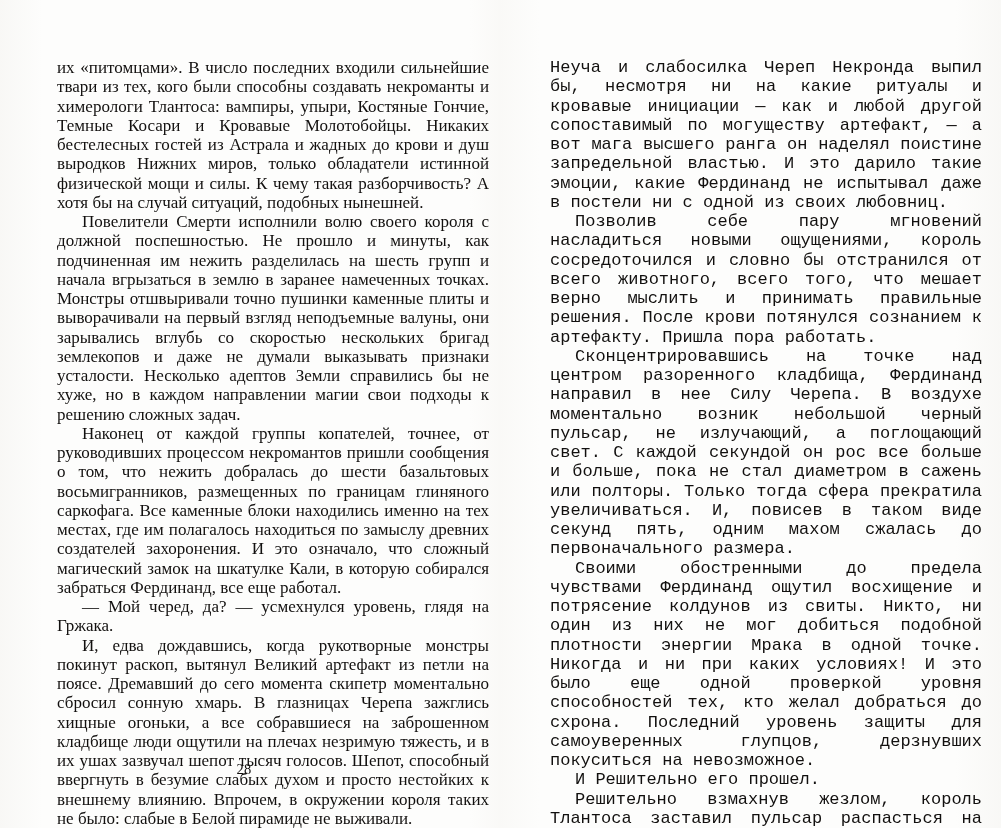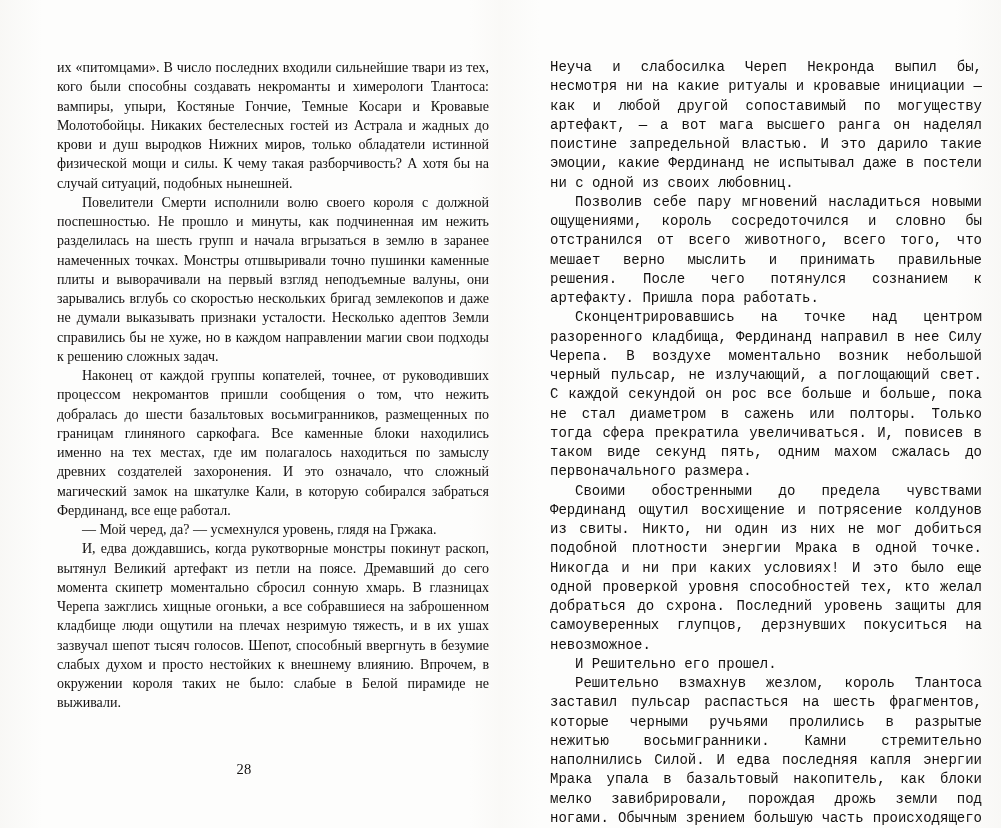--- a/index.html
+++ b/index.html
@@ -44,21 +44,21 @@
     top: 0;
     height: 828px;
   }
   .page-left  { left: 0;   width: 500px; }
   .page-right { left: 512px; width: 501px; font-family: Liberation Mono, monospace; }
 
   .text-column {
     position: absolute;
     top: 58px;
     width: 432px;
-    font-size: 14px;
+    font-size: 17px;
     line-height: 19.25px;
     text-align: justify;
     text-justify: inter-word;
     hyphens: none;
     -webkit-font-smoothing: none;
   }
   .page-left .text-column  { left: 57px; }
   .page-right .text-column { left: 38px; }
 
   .text-column p {
@@ -98,21 +98,21 @@
         <p>Наконец от каждой группы копателей, точнее, от руководивших процессом некромантов пришли сообщения о том, что нежить добралась до шести базальтовых восьмигранников, размещенных по границам глиняного саркофага. Все каменные блоки находились именно на тех местах, где им полагалось находиться по замыслу древних создателей захоронения. И это означало, что сложный магический замок на шкатулке Кали, в которую собирался забраться Фердинанд, все еще работал.</p>
         <p>— Мой черед, да? — усмехнулся уровень, глядя на Гржака.</p>
         <p>И, едва дождавшись, когда рукотворные монстры покинут раскоп, вытянул Великий артефакт из петли на поясе. Дремавший до сего момента скипетр моментально сбросил сонную хмарь. В глазницах Черепа зажглись хищные огоньки, а все собравшиеся на заброшенном кладбище люди ощутили на плечах незримую тяжесть, и в их ушах зазвучал шепот тысяч голосов. Шепот, способный ввергнуть в безумие слабых духом и просто нестойких к внешнему влиянию. Впрочем, в окружении короля таких не было: слабые в Белой пирамиде не выживали.</p>
       </div>
     <div class="folio">28</div>
   </div>
 
   <div class="page page-right">
     <div class="text-column">
         <p class="continued">Неуча и слабосилка Череп Некронда выпил бы, несмотря ни на какие ритуалы и кровавые инициации — как и любой другой сопоставимый по могуществу артефакт, — а вот мага высшего ранга он наделял поистине запредельной властью. И это дарило такие эмоции, какие Фердинанд не испытывал даже в постели ни с одной из своих любовниц.</p>
-        <p>Позволив себе пару мгновений насладиться новыми ощущениями, король сосредоточился и словно бы отстранился от всего животного, всего того, что мешает верно мыслить и принимать правильные решения. После чего потянулся сознанием к артефакту. Пришла пора работать.</p>
+        <p>Позволив себе пару мгновений насладиться новыми ощущениями, король сосредоточился и словно бы отстранился от всего животного, всего того, что мешает верно мыслить и принимать правильные решения. После крови потянулся сознанием к артефакту. Пришла пора работать.</p>
         <p>Сконцентрировавшись на точке над центром разоренного кладбища, Фердинанд направил в нее Силу Черепа. В воздухе моментально возник небольшой черный пульсар, не излучающий, а поглощающий свет. С каждой секундой он рос все больше и больше, пока не стал диаметром в сажень или полторы. Только тогда сфера прекратила увеличиваться. И, повисев в таком виде секунд пять, одним махом сжалась до первоначального размера.</p>
         <p>Своими обостренными до предела чувствами Фердинанд ощутил восхищение и потрясение колдунов из свиты. Никто, ни один из них не мог добиться подобной плотности энергии Мрака в одной точке. Никогда и ни при каких условиях! И это было еще одной проверкой уровня способностей тех, кто желал добраться до схрона. Последний уровень защиты для самоуверенных глупцов, дерзнувших покуситься на невозможное.</p>
         <p>И Решительно его прошел.</p>
         <p>Решительно взмахнув жезлом, король Тлантоса заставил пульсар распасться на шесть фрагментов, которые черными ручьями пролились в разрытые нежитью восьмигранники. Камни стремительно наполнились Силой. И едва последняя капля энергии Мрака упала в базальтовый накопитель, как блоки мелко завибрировали, порождая дрожь земли под ногами. Обычным зрением большую часть происходящего не было видно, однако все присутствующие чародеи могли наблюдать, как из шести многогранников побежали дорожки магии, формируя дуги, хорды и ломаные линии, выстраивая сложную колдовскую фигуру. Гигантский чертеж, накрывавший весь саркофаг, был выполнен в той манере, в которой не</p>
       </div>
   </div>
 
 </div>
 
 </body></html>

